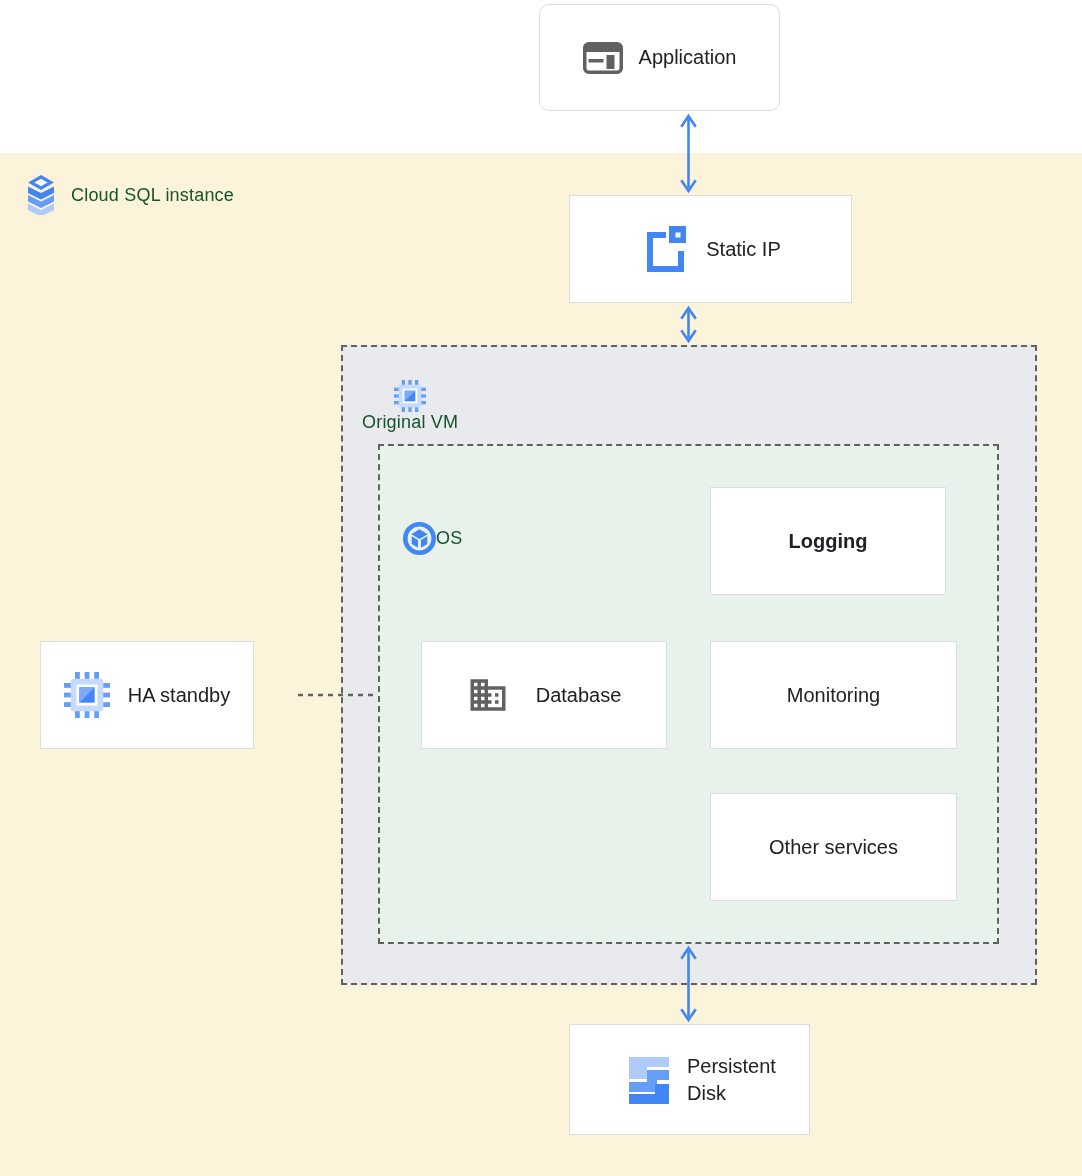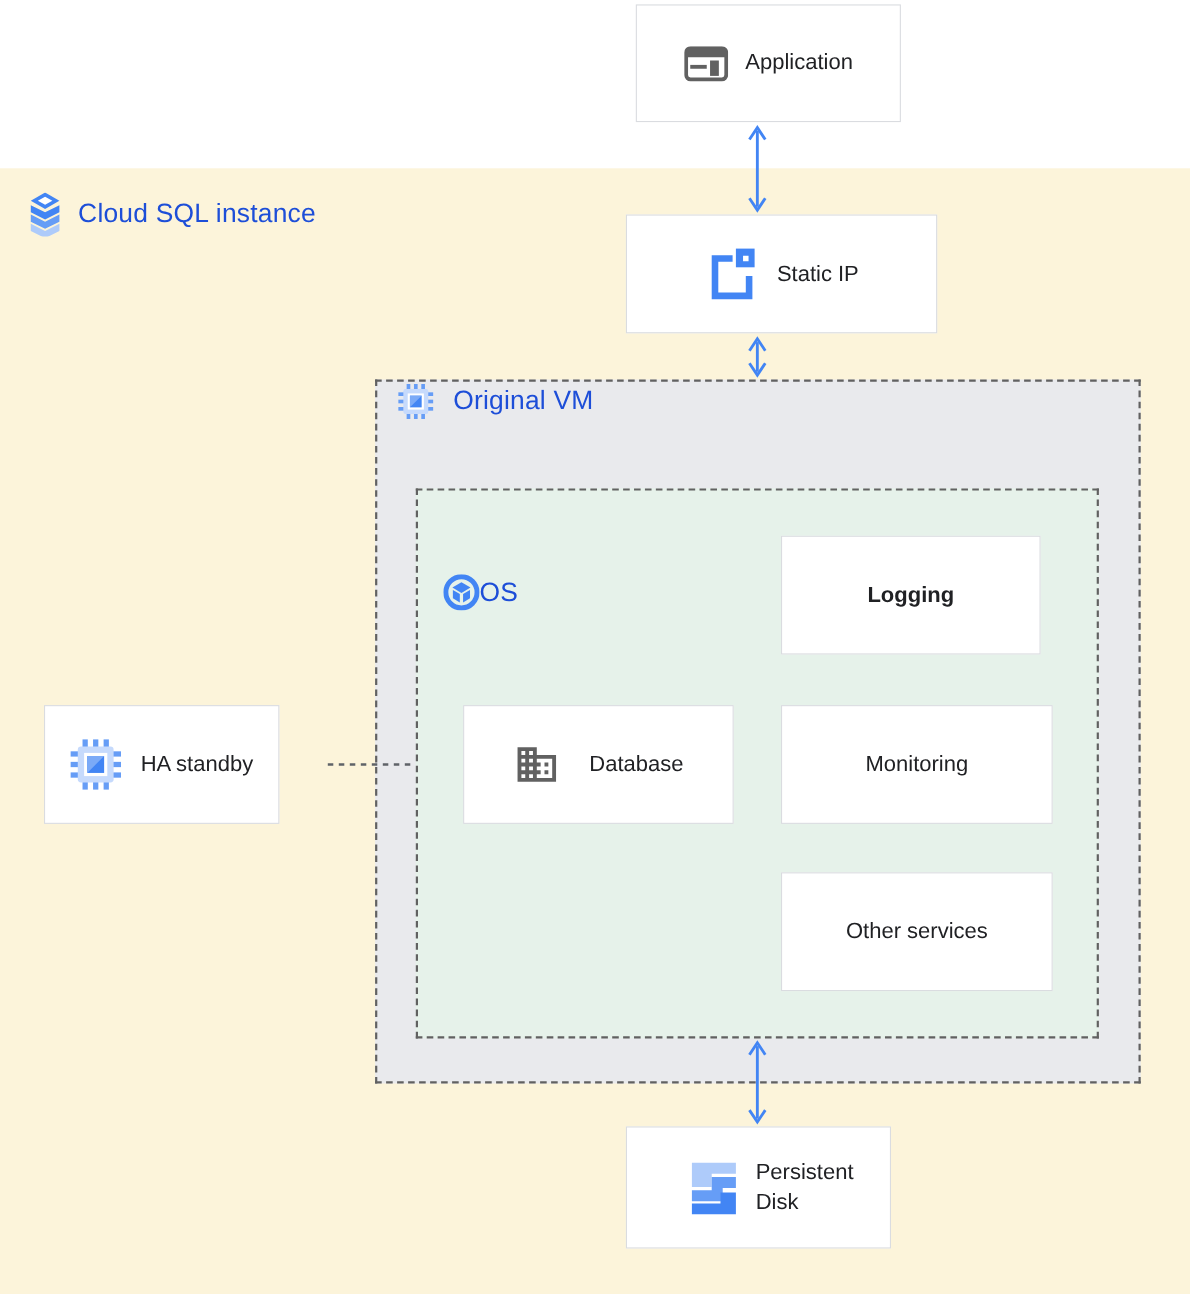--- a/index.html
+++ b/index.html
@@ -5,32 +5,32 @@
   html,body{margin:0;padding:0;}
   body{font-family:"Liberation Sans","DejaVu Sans",sans-serif;background:#fff;}
   #canvas{position:relative;width:1082px;height:1176px;background:#ffffff;overflow:hidden;}
 
   
   .region-yellow{position:absolute;left:0;top:153px;width:1082px;height:1023px;background:#fcf4da;}
   .region-vm{position:absolute;left:341px;top:345px;width:696px;height:640px;background:#e9eaed;border:2px dashed #616161;box-sizing:border-box;}
   .region-os{position:absolute;left:378px;top:444px;width:621px;height:500px;background:#e6f2ea;border:2px dashed #616161;box-sizing:border-box;}
 
   
-  .region-label{position:absolute;display:flex;align-items:center;color:#1d4ed8;font-size:24px;letter-spacing:.2px;}
+  .region-label{position:absolute;display:flex;align-items:center;color:#14532d;font-size:18px;letter-spacing:.2px;}
   .region-label .txt{white-space:nowrap;}
   .lbl-cloudsql{left:24px;top:175px;gap:13px;}
-  .lbl-vm{left:362px;top:349px;gap:18px;}
+  .lbl-vm{left:362px;top:380px;gap:0;flex-direction:column;}
   .lbl-os{left:403px;top:478px;margin-top:44px;}
 
   
   .node{position:absolute;background:#ffffff;border:1px solid #dadce0;box-sizing:border-box;
         display:flex;align-items:center;justify-content:center;gap:16px;
         color:#202124;font-size:20px;}
   .node .lbl{white-space:nowrap;}
-  .n-application{left:578px;top:4px;width:241px;height:107px;}
+  .n-application{left:539px;top:4px;width:241px;height:107px;border-radius:10px;}
   .n-staticip{left:569px;top:195px;width:283px;height:108px;gap:18px;}
   .n-ha{left:40px;top:641px;width:214px;height:108px;gap:18px;}
   .n-database{left:421px;top:641px;width:246px;height:108px;gap:27px;}
   .n-logging{left:710px;top:487px;width:236px;height:108px;font-weight:bold;}
   .n-monitoring{left:710px;top:641px;width:247px;height:108px;}
   .n-other{left:710px;top:793px;width:247px;height:108px;}
   .n-pdisk{left:569px;top:1024px;width:241px;height:111px;gap:17px;padding-left:44px;}
   .n-pdisk .lbl{white-space:normal;width:108px;line-height:1.35;}
 
   .icon{display:inline-flex;flex:0 0 auto;}

